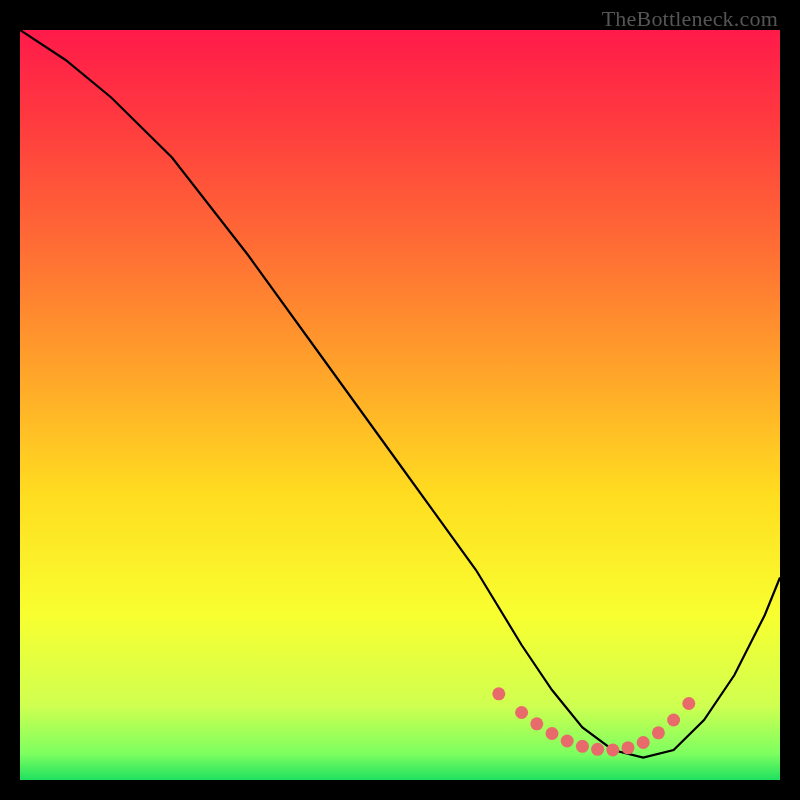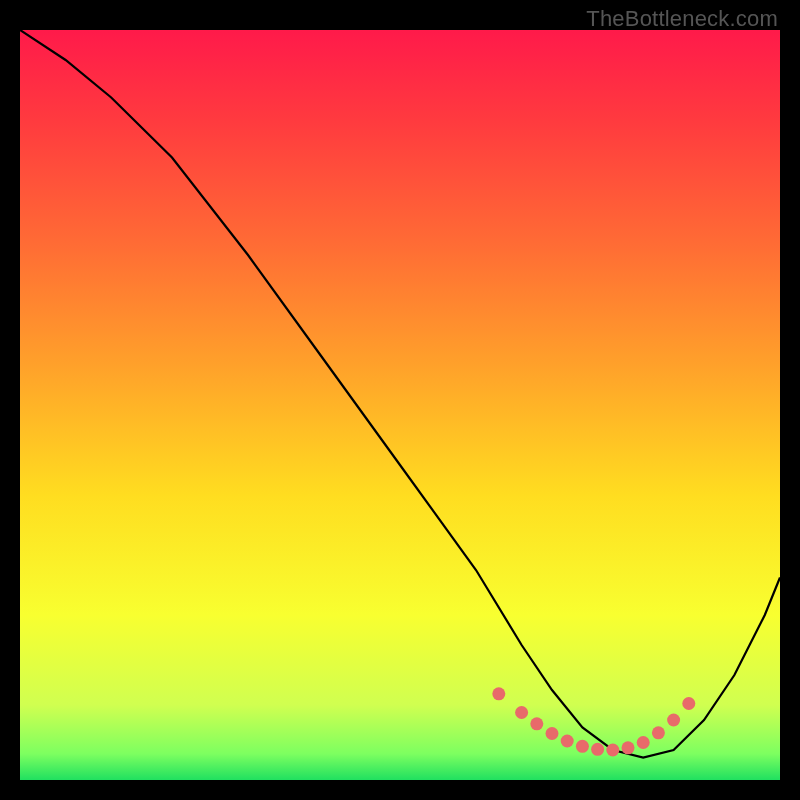--- a/index.html
+++ b/index.html
@@ -23,21 +23,21 @@
     position: absolute;
     left: 0;
     top: 0;
     width: 100%;
     height: 100%;
   }
   .watermark {
     position: absolute;
     top: 6px;
     right: 22px;
-    font-family: Liberation Sans, sans-serif;
+    font-family: Liberation Serif, serif;
     font-size: 22px;
     font-weight: 500;
     color: #555555;
     letter-spacing: 0.2px;
   }
   svg {
     display: block;
   }
 </style>
 </head>

